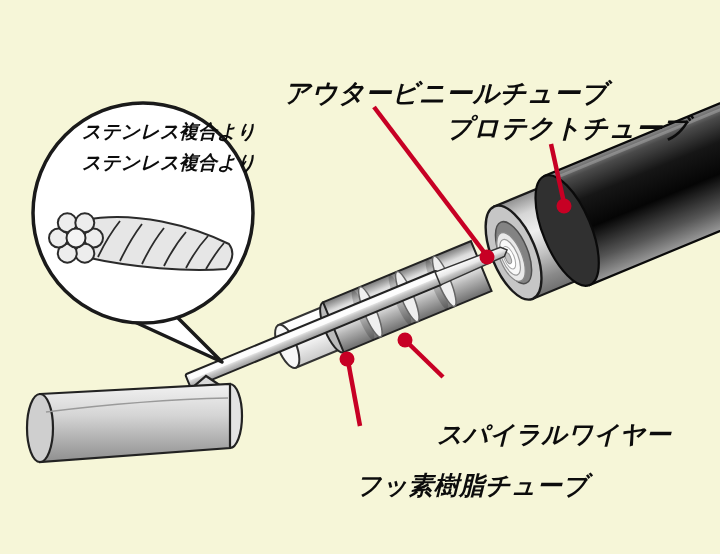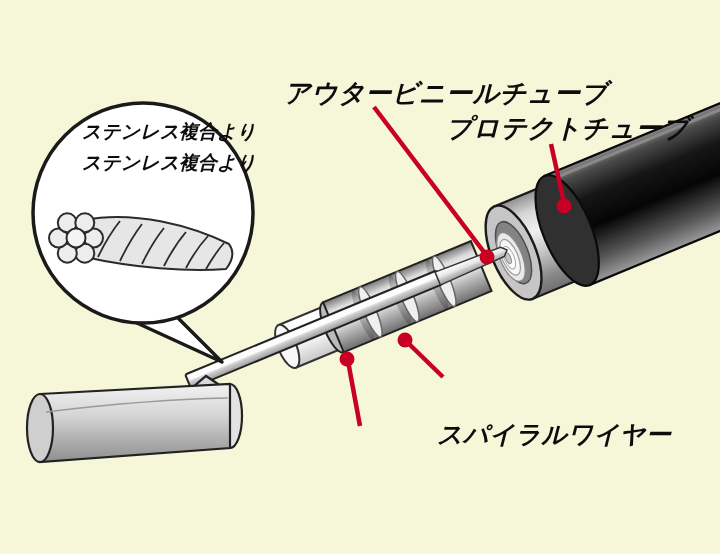--- a/index.html
+++ b/index.html
@@ -145,19 +145,20 @@
       <circle cx="347" cy="359" r="7.5" fill="#C70024"></circle>
     </g>
   </svg>
 
   <div class="label label-lg" style="left:284px;top:76px;">アウタービニールチューブ</div>
 
   <div class="label label-lg" style="left:446px;top:111px;font-family:Liberation Mono, monospace;">プロテクトチューブ</div>
 
   <div class="label label-md" style="left:437px;top:374px;">スパイラルワイヤー</div>
 
+  <div class="label label-md" style="left:356px;top:425px;">フッ素樹脂チューブ</div>
 
   <div class="callout-text">
     <div>ステンレス複合より</div>
     <div>ステンレス複合より</div>
   </div>
 
 </div>
 
 </body></html>

